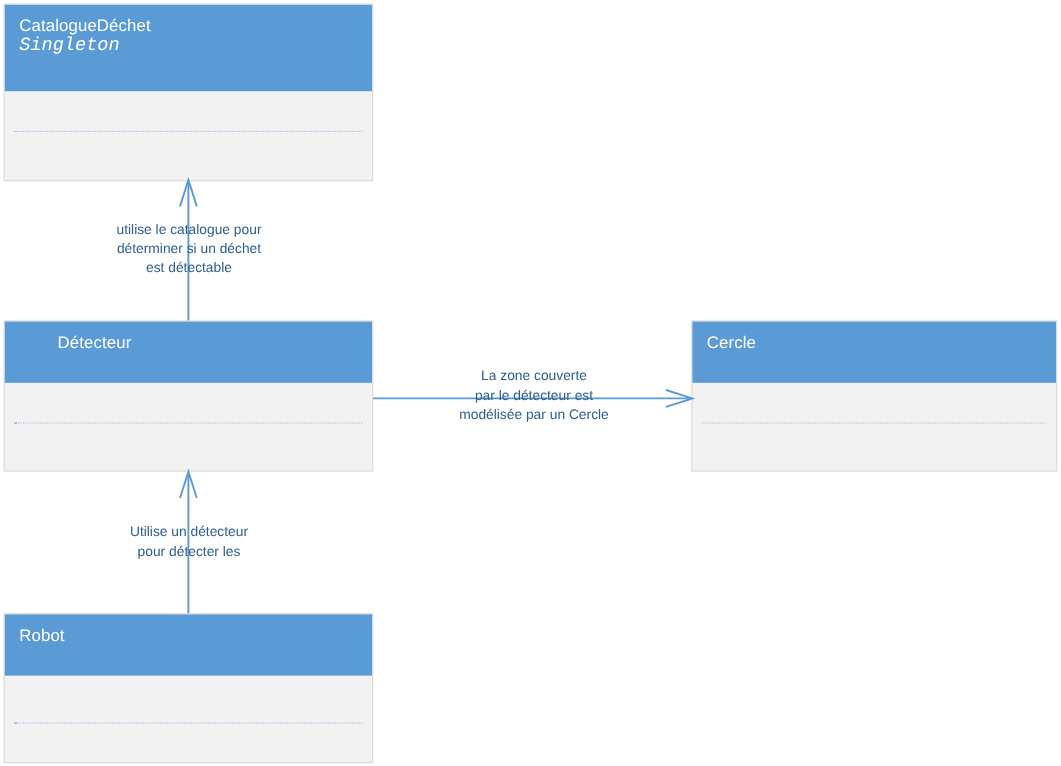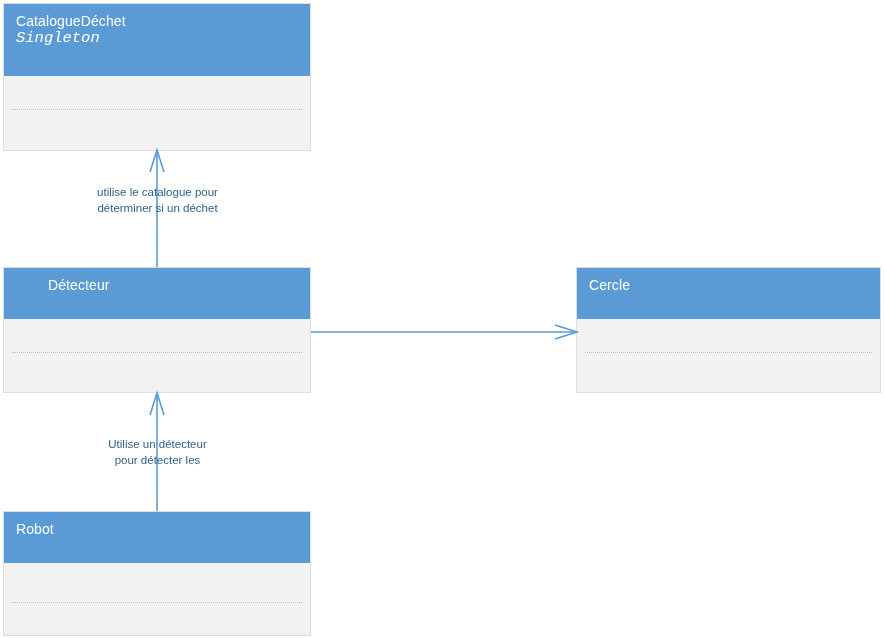--- a/index.html
+++ b/index.html
@@ -171,21 +171,27 @@
 
     <g>
       <line class="conn-line" x1="311" y1="332" x2="575" y2="332"></line>
       <polyline class="conn-arrow" points="555,325 577,332 555,339"></polyline>
     </g>
   </svg>
 
   <div class="conn-label" id="label-catalogue">
     <div>utilise le catalogue pour</div>
     <div>déterminer si un déchet</div>
+    <div>est détectable</div>
   </div>
 
   <div class="conn-label" id="label-robot">
     <div>Utilise un détecteur</div>
     <div>pour détecter les</div>
   </div>
 
+  <div class="conn-label" id="label-cercle">
+    <div>La zone couverte</div>
+    <div>par le détecteur est</div>
+    <div>modélisée par un Cercle</div>
+  </div>
 
 </div>
 
 </body></html>

